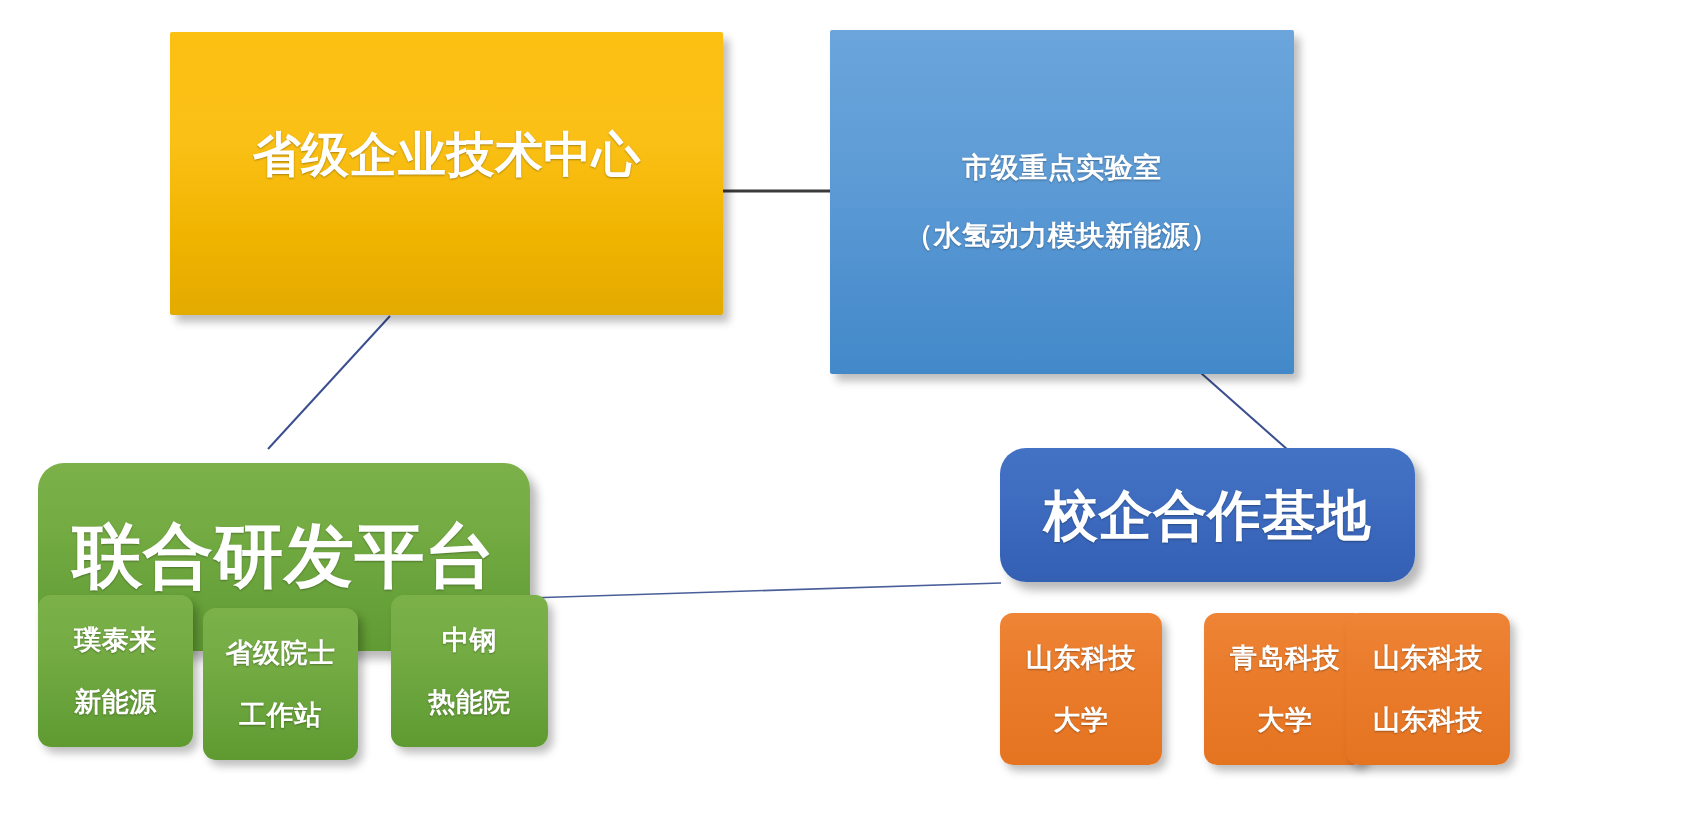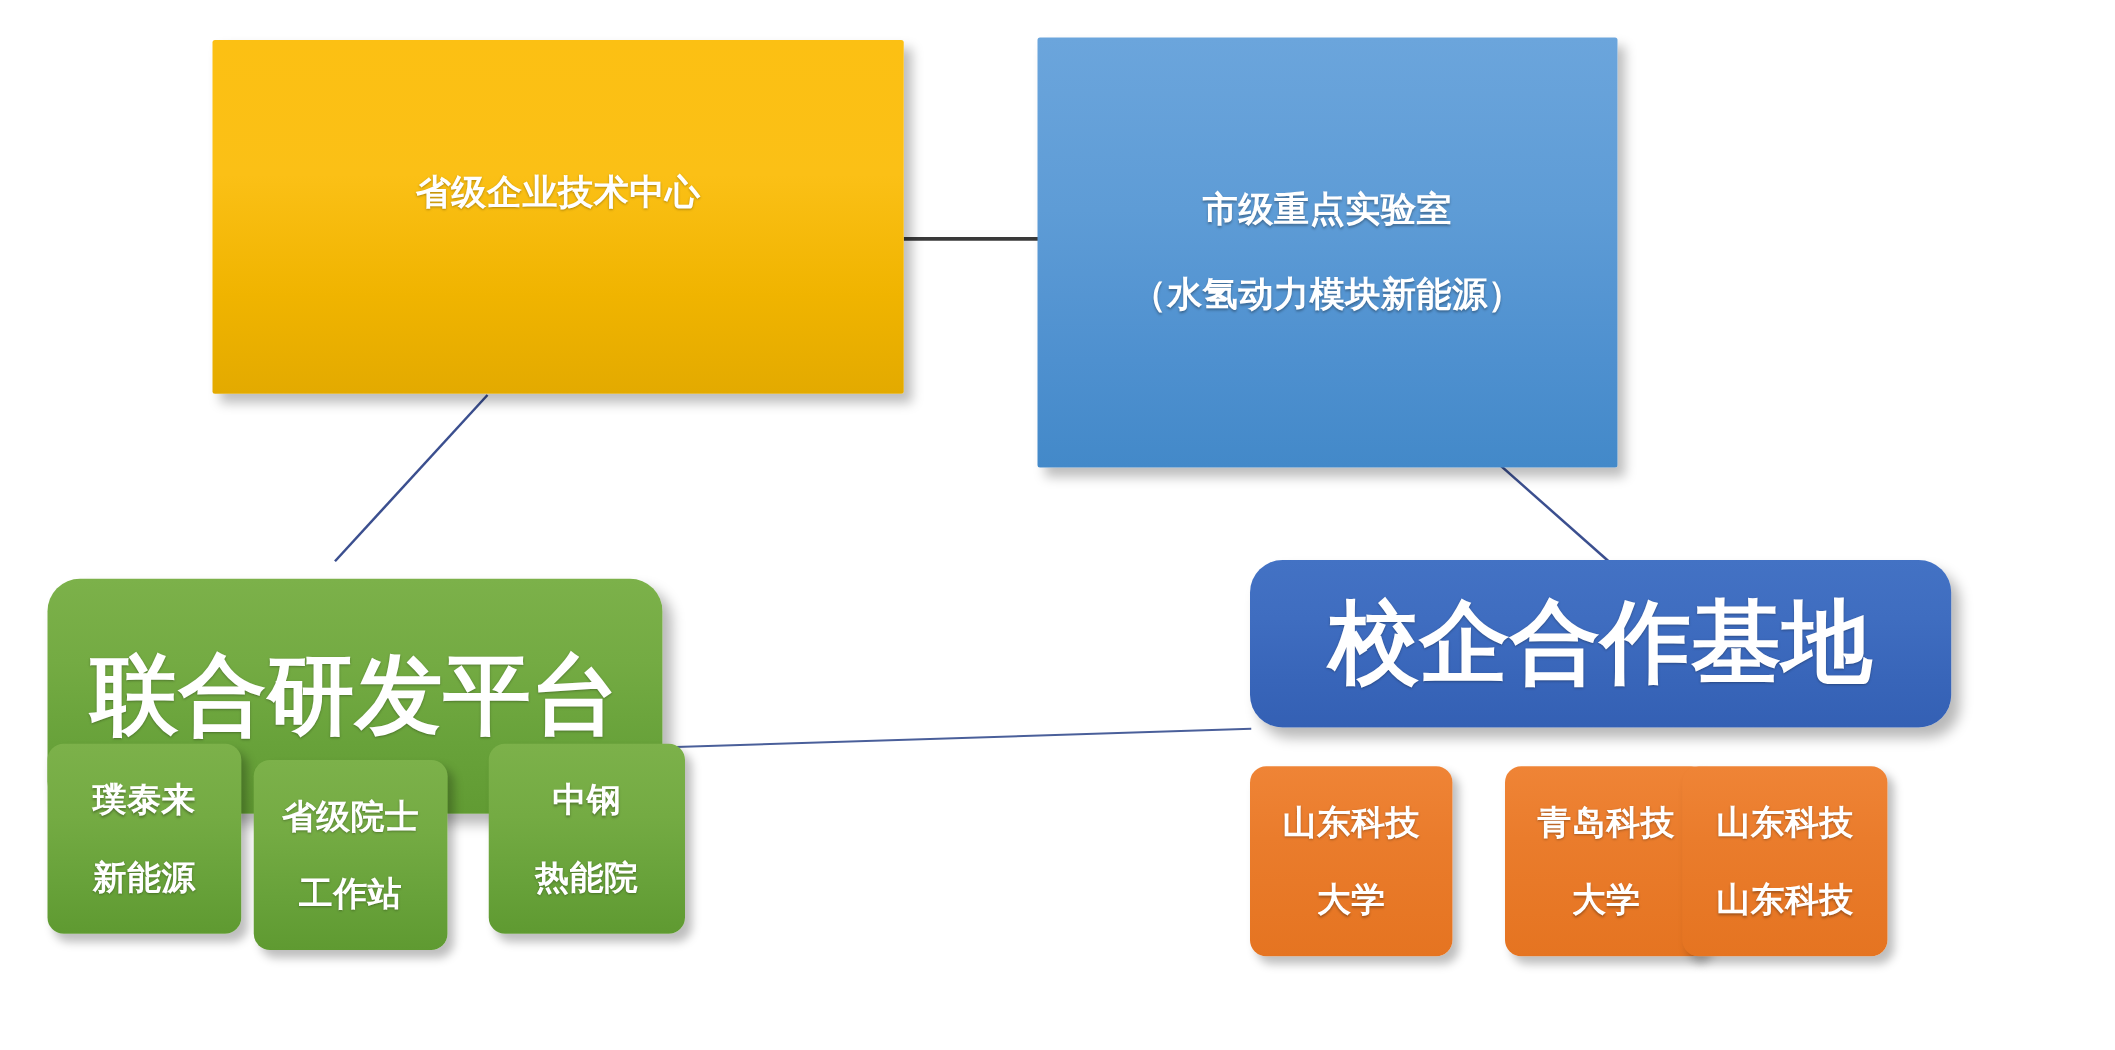--- a/index.html
+++ b/index.html
@@ -42,43 +42,43 @@
   }
 
   
   .node-top {
     border-radius: 2px;
     box-shadow: 6px 7px 9px rgba(0,0,0,0.26);
   }
   #node-provincial-center {
     left: 170px;  top: 32px;  width: 553px; height: 283px;
     background: linear-gradient(180deg, #fcc013 0%, #fbc016 38%, #f0b400 72%, #e3aa00 100%);
-    font-size: 28px;
+    font-size: 48px;
   }
   #node-municipal-lab {
     left: 830px; top: 30px; width: 464px; height: 344px;
     background: linear-gradient(180deg, #6ba5dc 0%, #5e9cd6 40%, #4e90cf 75%, #4389c9 100%);
     font-size: 28px;
   }
   .node-top .line1 { margin-bottom: 38px; }
 
   
   .node-mid {
     border-radius: 26px;
     box-shadow: 7px 8px 10px rgba(0,0,0,0.28);
   }
   #node-joint-rd {
     left: 38px; top: 463px; width: 492px; height: 188px;
     background: linear-gradient(180deg, #7cb14a 0%, #74ab43 35%, #68a23a 70%, #619b33 100%);
     font-size: 70px;
   }
   #node-school-base {
-    left: 1000px; top: 448px; width: 561px; height: 134px;
+    left: 1000px; top: 448px; width: 415px; height: 134px;
     background: linear-gradient(180deg, #4372c4 0%, #3f6dc0 35%, #3865b9 72%, #3460b4 100%);
-    font-size: 72px;
+    font-size: 54px;
   }
 
   
   .leaf {
     position: absolute;
     box-sizing: border-box;
     display: flex;
     flex-direction: column;
     align-items: center;
     justify-content: center;

